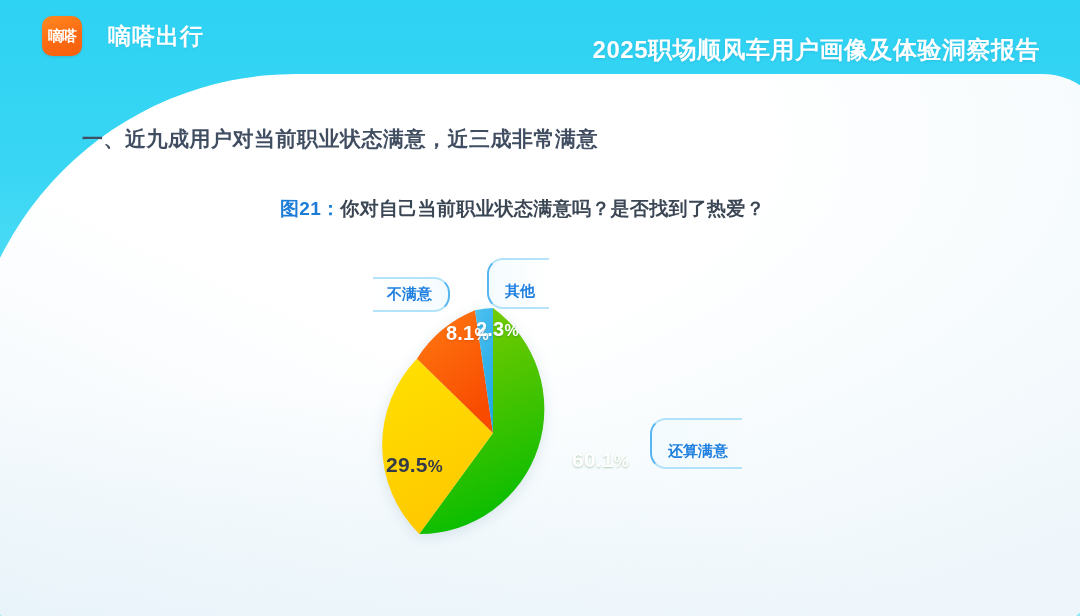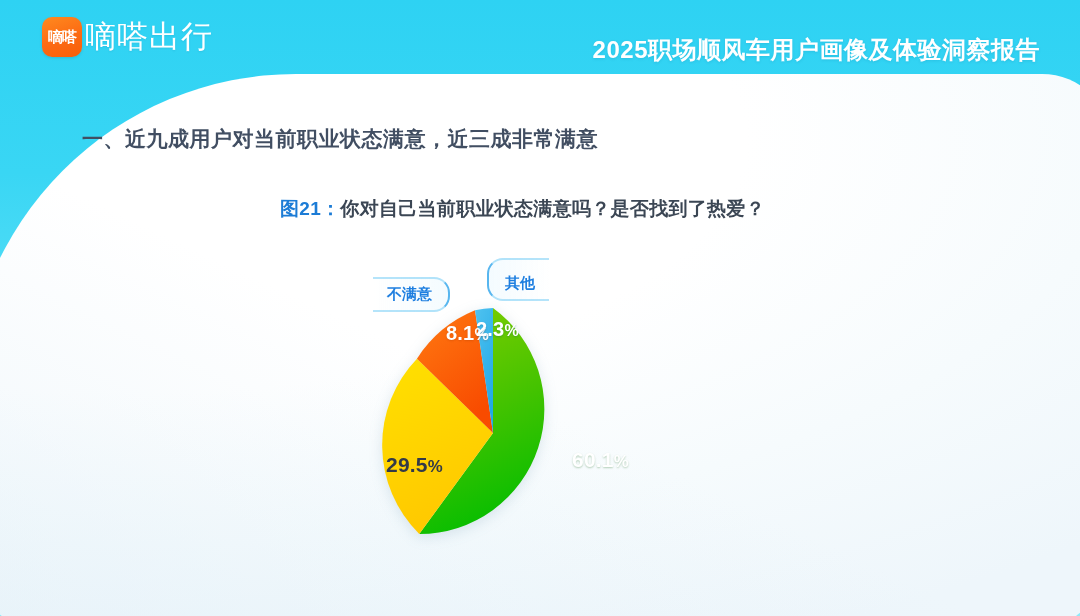--- a/index.html
+++ b/index.html
@@ -12,31 +12,31 @@
     position:relative;width:1080px;height:616px;overflow:hidden;
     background:linear-gradient(180deg,#2ed2f3 0%,#39d6f4 28%,#5fe0f7 60%,#8deaf9 100%);
   }
 
   
   .header{
     position:absolute;left:0;top:0;width:1080px;height:72px;
     z-index:6;
   }
   .logo-wrap{
-    position:absolute;left:42px;top:16px;display:flex;align-items:center;gap:3px;
+    position:absolute;left:42px;top:16px;display:flex;align-items:center;gap:26px;
   }
   .logo-mark{
     width:40px;height:40px;border-radius:10px;
     background:linear-gradient(160deg,#ff8a1f 0%,#fc6a13 55%,#f85f0a 100%);
     display:flex;align-items:center;justify-content:center;
     color:#fff;font-size:15px;font-weight:bold;letter-spacing:-1px;
     box-shadow:0 1px 3px rgba(0,0,0,.12);
   }
   .logo-text{
-    color:#ffffff;font-size:31px;font-weight:normal;letter-spacing:1px;
+    color:#ffffff;font-size:23px;font-weight:bold;letter-spacing:1px;
     text-shadow:0 1px 2px rgba(0,90,130,.12);
   }
   .header-title{
     position:absolute;right:40px;top:34px;
     color:#ffffff;font-size:24px;font-weight:bold;letter-spacing:.5px;
     text-shadow:0 1px 3px rgba(0,105,150,.18);
     white-space:nowrap;
   }
 
   
@@ -97,21 +97,21 @@
   }
   .tag-r{ 
     padding:0 16px 0 14px;
     border-right:2px solid #57b6ef;
     border-top:2px solid rgba(120,205,245,.55);
     border-bottom:2px solid rgba(120,205,245,.55);
     border-top-right-radius:16px;border-bottom-right-radius:16px;
     background:linear-gradient(90deg,rgba(255,255,255,0) 0%,rgba(240,250,255,.75) 100%);
   }
   .tag-l{ 
-    padding:8px 14px 0 16px;
+    padding:16px 14px 0 16px;
     border-left:2px solid #57b6ef;
     border-top:2px solid rgba(120,205,245,.55);
     border-bottom:2px solid rgba(120,205,245,.55);
     border-top-left-radius:16px;border-bottom-left-radius:16px;
     background:linear-gradient(270deg,rgba(255,255,255,0) 0%,rgba(240,250,255,.75) 100%);
   }
   .tag-dissatisfied{left:373px;top:277px;}
   .tag-other{left:487px;top:258px;}
   .tag-very{left:265px;top:442px;}
   .tag-ok{left:650px;top:418px;}
@@ -170,14 +170,15 @@
     </svg>
   </div>
 
   <div class="pct pct-green"><span>60.1</span><span class="u">%</span></div>
   <div class="pct pct-yellow"><span>29.5</span><span class="u">%</span></div>
   <div class="pct pct-orange"><span>8.1</span><span class="u">%</span></div>
   <div class="pct pct-blue"><span>2.3</span><span class="u">%</span></div>
 
   <div class="tag tag-r tag-dissatisfied">不满意</div>
   <div class="tag tag-l tag-other">其他</div>
+  <div class="tag tag-l tag-ok">还算满意</div>
 
 </div>
 
 </body></html>

